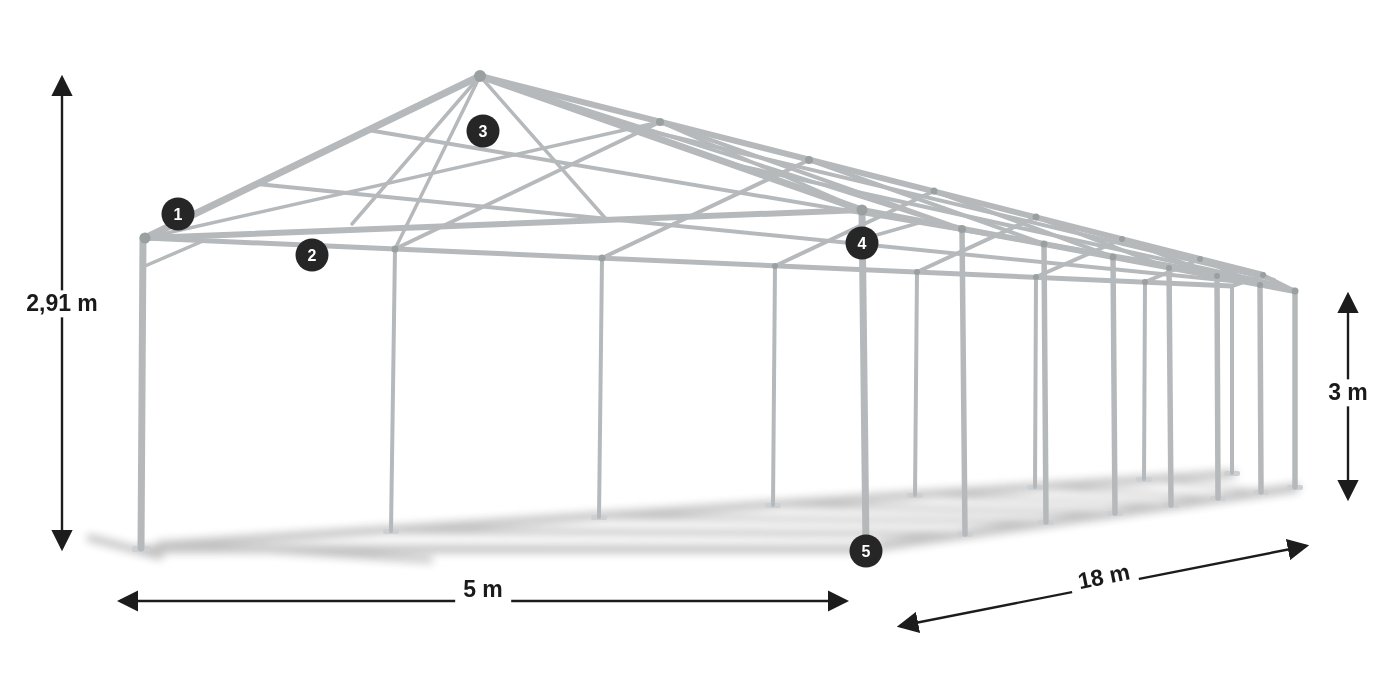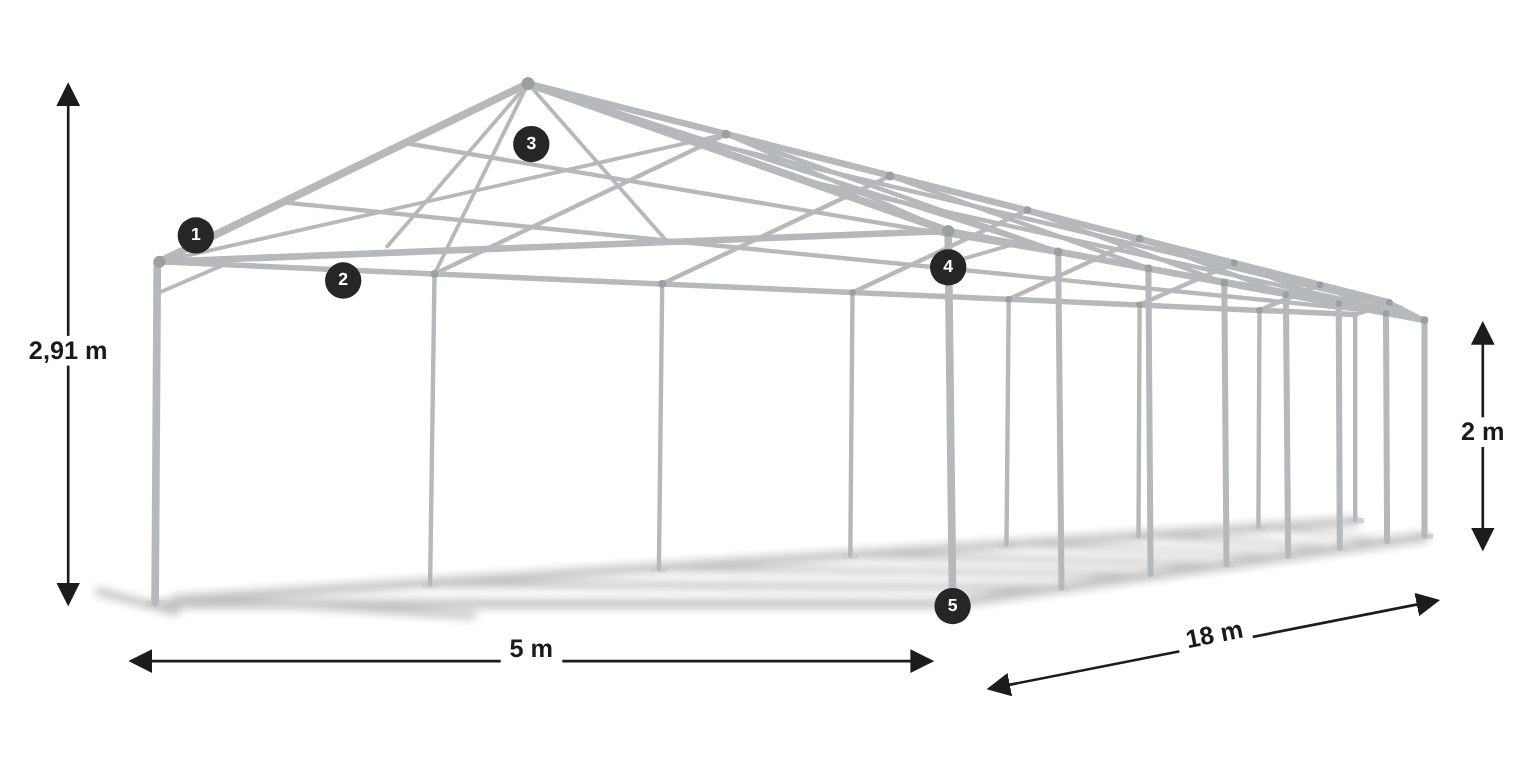--- a/index.html
+++ b/index.html
@@ -193,22 +193,22 @@
     </g>
 
     <g stroke="var(--arrow, #1c1c1c)" stroke-width="2.4" fill="none">
       <line x1="62" y1="78" x2="62" y2="548" marker-start="url(#ah)" marker-end="url(#ah)"></line>
       <line x1="1348" y1="295" x2="1348" y2="498" marker-start="url(#ah)" marker-end="url(#ah)"></line>
       <line x1="120" y1="601" x2="846" y2="601" marker-start="url(#ah)" marker-end="url(#ah)"></line>
       <line x1="900" y1="626" x2="1306" y2="546" marker-start="url(#ah)" marker-end="url(#ah)"></line>
     </g>
   </svg>
 
-  <div class="dim-label" style="left:62px; top:319px;">2,91 m</div>
-  <div class="dim-label" style="left:1348px; top:393px;">2 m</div>
+  <div class="dim-label" style="left:62px; top:304px;">2,91 m</div>
+  <div class="dim-label" style="left:1348px; top:393px;">3 m</div>
   <div class="dim-label" style="left:483px; top:590px;">5 m</div>
   <div class="dim-label rotated" style="left:1104px; top:577px;">18 m</div>
 
   <div class="badge" style="left:178px; top:214px;">1</div>
   <div class="badge" style="left:312px; top:255px;">2</div>
   <div class="badge" style="left:483px; top:131px;">3</div>
   <div class="badge" style="left:862px; top:243px;">4</div>
   <div class="badge" style="left:866px; top:551px;">5</div>
 
 </div>

